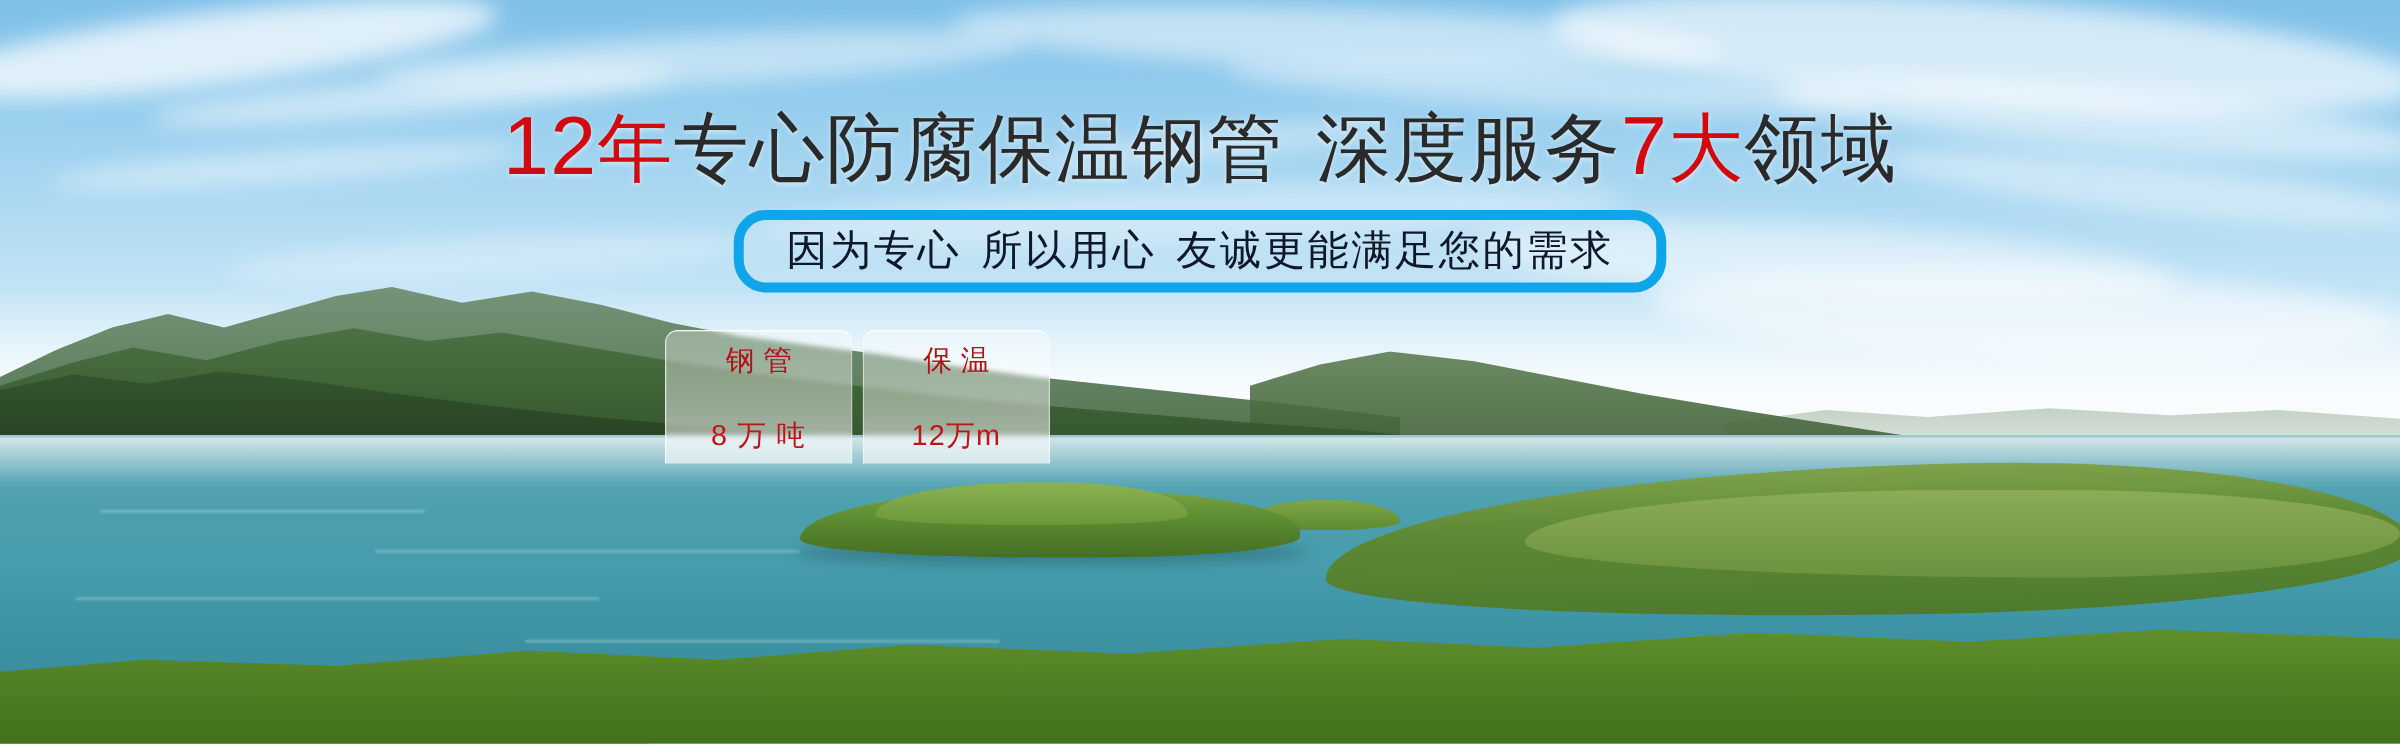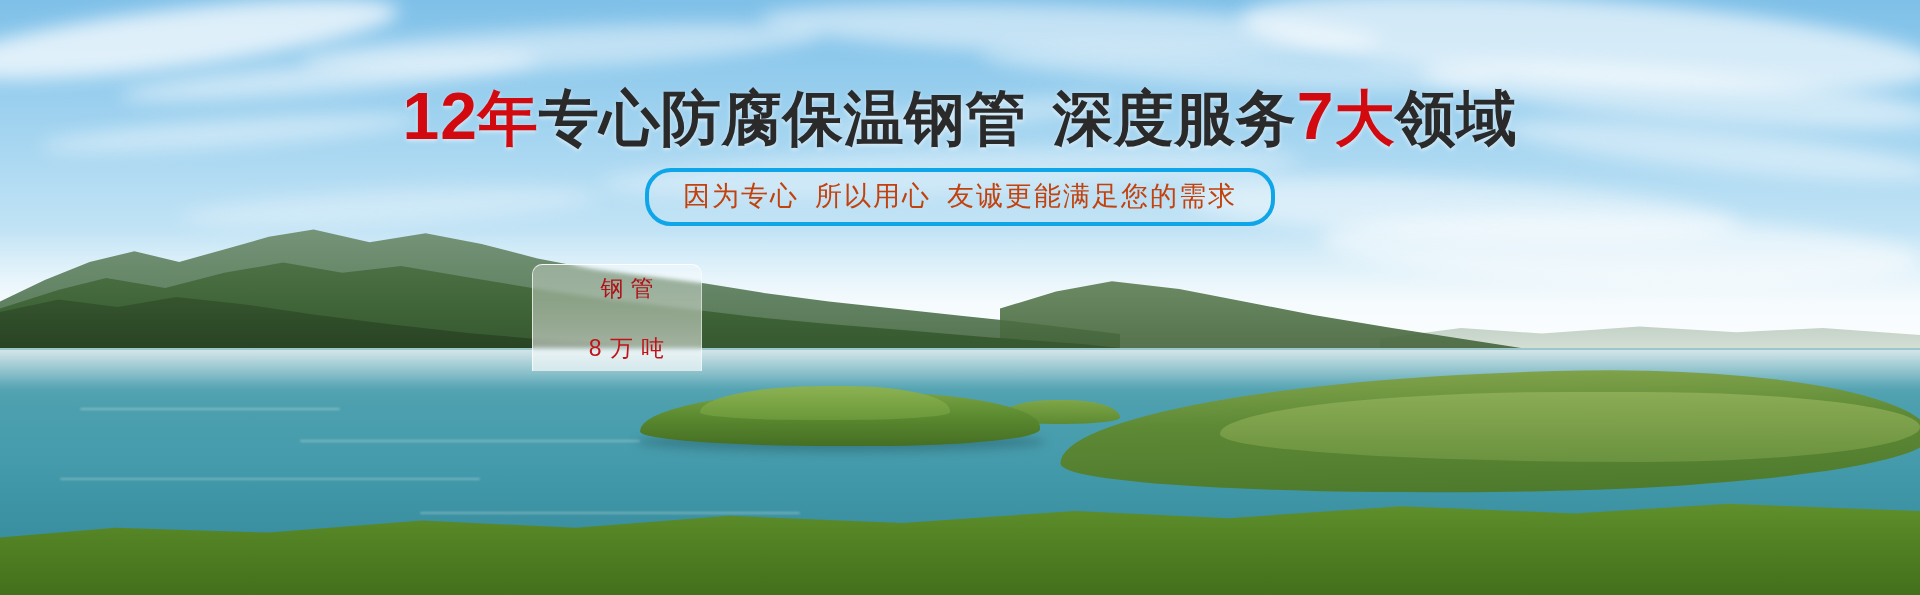--- a/index.html
+++ b/index.html
@@ -153,38 +153,38 @@
     position:absolute;left:1000px;top:400px;width:120px;height:24px;
     background:linear-gradient(180deg,#7fa648 0%,#5d8a31 100%);
     border-radius:50%/80% 80% 30% 30%;
   }
 
   
   .headline{
     position:absolute;left:0;right:0;top:84px;
     text-align:center;
     font-size:60px;line-height:64px;
-    font-weight:bold;
+    font-weight:normal;
     letter-spacing:1px;
     color:#2a2a2a;
     text-shadow:0 2px 4px rgba(255,255,255,.55);
     white-space:nowrap;
   }
   .headline .red{color:#d20a10;}
   .headline .num{font-size:66px;}
   .headline .gap{display:inline-block;width:26px;}
 
   .subpill{
     position:absolute;left:50%;top:168px;
     transform:translateX(-50%);
-    border:4px solid #0ea5e9;
+    border:8px solid #0ea5e9;
     border-radius:26px;
     padding:8px 34px 10px;
-    font-size:27px;line-height:32px;
-    color:#c2410c;
+    font-size:33px;line-height:32px;
+    color:#0f172a;
     letter-spacing:2px;
     white-space:nowrap;
     background:rgba(255,255,255,.06);
   }
   .subpill .sp{display:inline-block;width:16px;}
 
   
   .cards{
     position:absolute;left:532px;top:264px;
     display:flex;
@@ -194,21 +194,20 @@
     width:148px;height:106px;
     background:linear-gradient(180deg,rgba(255,255,255,.30) 0%,rgba(255,255,255,.46) 55%,rgba(255,255,255,.62) 100%);
     border-top:1px solid rgba(255,255,255,.85);
     border-left:1px solid rgba(255,255,255,.7);
     border-right:1px solid rgba(255,255,255,.5);
     border-radius:10px 10px 0 0;
     display:flex;flex-direction:column;
     align-items:center;justify-content:center;
     gap:14px;
     backdrop-filter:blur(2px);
-    padding-left:20px;
   }
   .card-label{
     font-size:23px;line-height:24px;
     color:#b01217;font-weight:normal;
     letter-spacing:7px;text-indent:7px;
   }
   .card-value{
     font-size:23px;line-height:24px;
     color:#c0131a;
     letter-spacing:1px;
@@ -277,16 +276,22 @@
   <div class="cards">
 
     <div class="card">
       <div class="card-label">钢管</div>
       <div class="card-value">
         <span>8 万 吨</span><sup></sup>
       </div>
     </div>
 
 
+    <div class="card">
+      <div class="card-label">保温</div>
+      <div class="card-value">
+        <span>12万m</span><sup></sup>
+      </div>
+    </div>
 
   </div>
 
 </div>
 
 </body></html>

